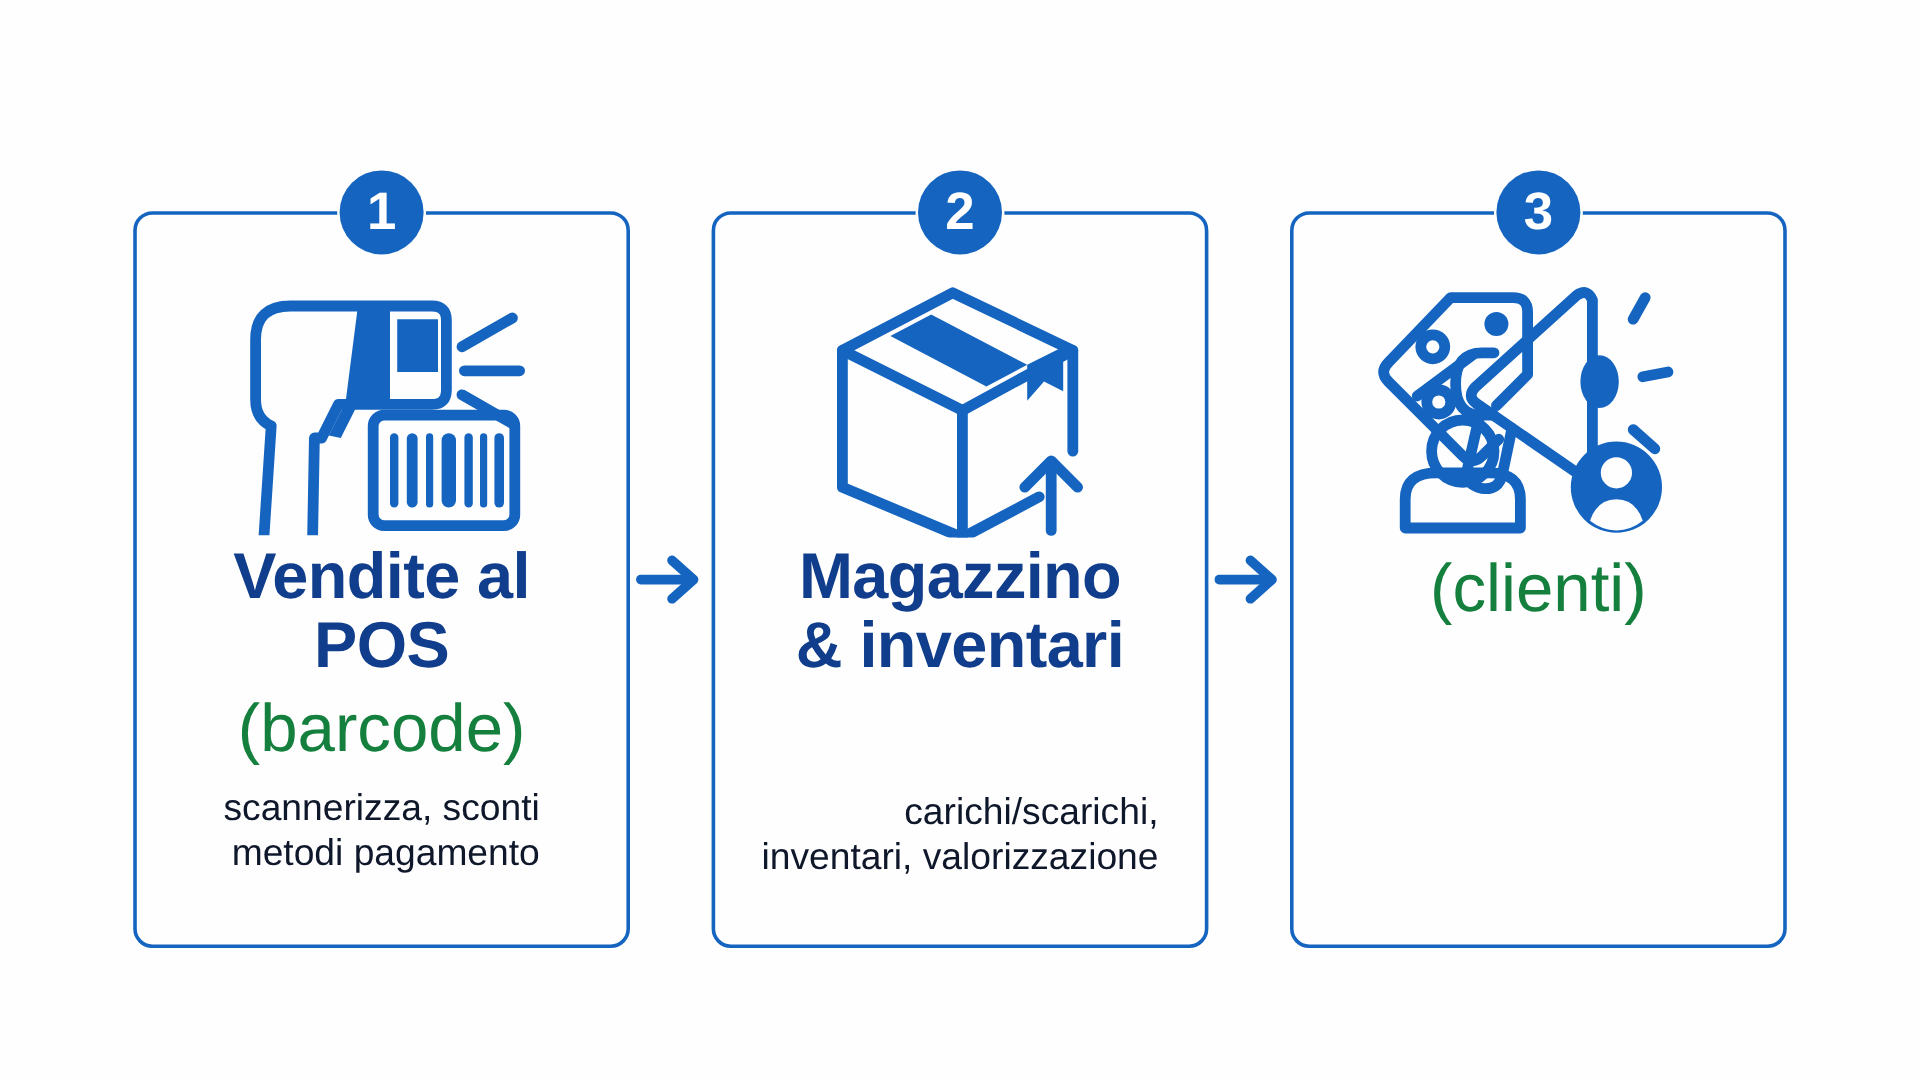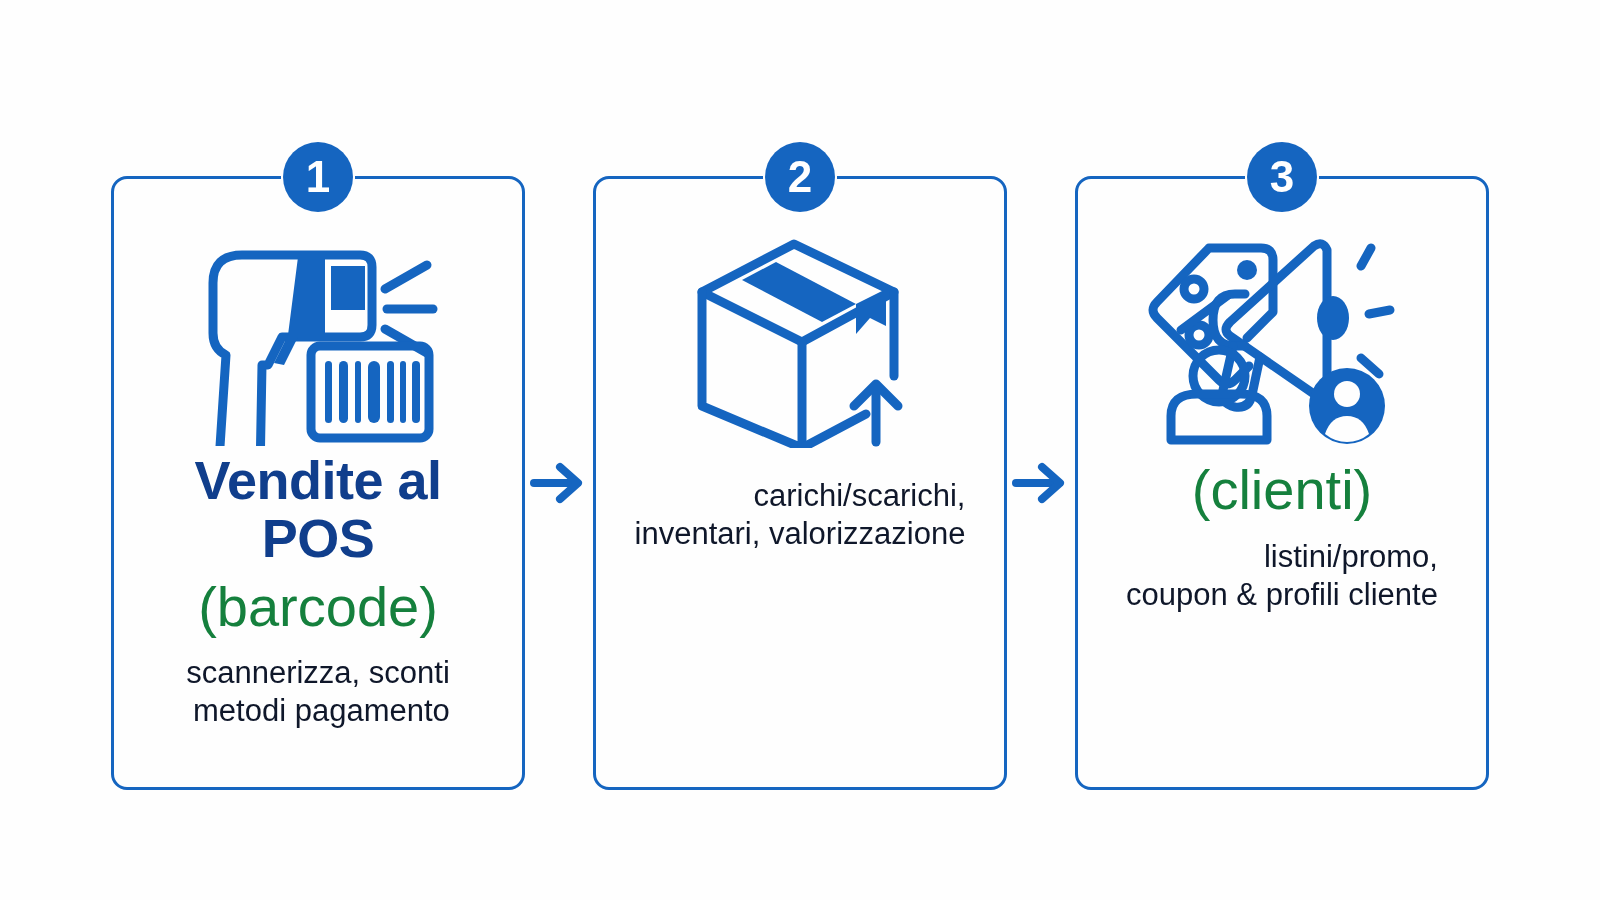--- a/index.html
+++ b/index.html
@@ -129,21 +129,21 @@
     color: #0f172a;
     font-size: 31px;
     font-weight: 400;
     line-height: 1.22;
     margin: 16px 0 0 0;
     white-space: pre-line;
     text-align: right;
   }
 
   .card-2 .card-sub {
-    margin-top: 26px;
+    margin-top: 90px;
   }
 
   
   .arrow-slot {
     width: 68px;
     height: 614px;
     margin-top: 176px;
     display: flex;
     align-items: center;
     justify-content: center;
@@ -238,20 +238,22 @@
             </g>
 
             <g fill="none" stroke="#1565c0" stroke-width="9" stroke-linecap="round" stroke-linejoin="round">
               <line x1="196" y1="208" x2="196" y2="152"></line>
               <polyline points="174,172 196,150 218,172"></polyline>
             </g>
           </svg>
         </div>
 
         <div class="text-wrap">
+          <div class="card-title">Magazzino
+&amp; inventari</div>
           <div class="card-paren empty"></div>
           <div class="card-sub">carichi/scarichi,
 inventari, valorizzazione</div>
         </div>
       </div>
     </div>
 
     <div class="arrow-slot">
       <svg width="58" height="52" viewBox="0 0 58 52" aria-hidden="true">
         <g fill="none" stroke="#1565c0" stroke-width="8" stroke-linecap="round" stroke-linejoin="round">
@@ -295,20 +297,18 @@
             <g>
               <circle cx="200" cy="172" r="38" fill="#1565c0"></circle>
               <circle cx="200" cy="160" r="13" fill="#fefefe"></circle>
               <path d="M178 200 q6 -18 22 -18 q16 0 22 18 q-10 8 -22 8 q-12 0 -22 -8 z" fill="#fefefe"></path>
             </g>
           </svg>
         </div>
 
         <div class="text-wrap">
           <div class="card-paren">(clienti)</div>
-          <div class="card-sub">listini/promo,
-coupon &amp; profili cliente</div>
         </div>
       </div>
     </div>
 
   </div>
 </div>
 
 </body></html>

